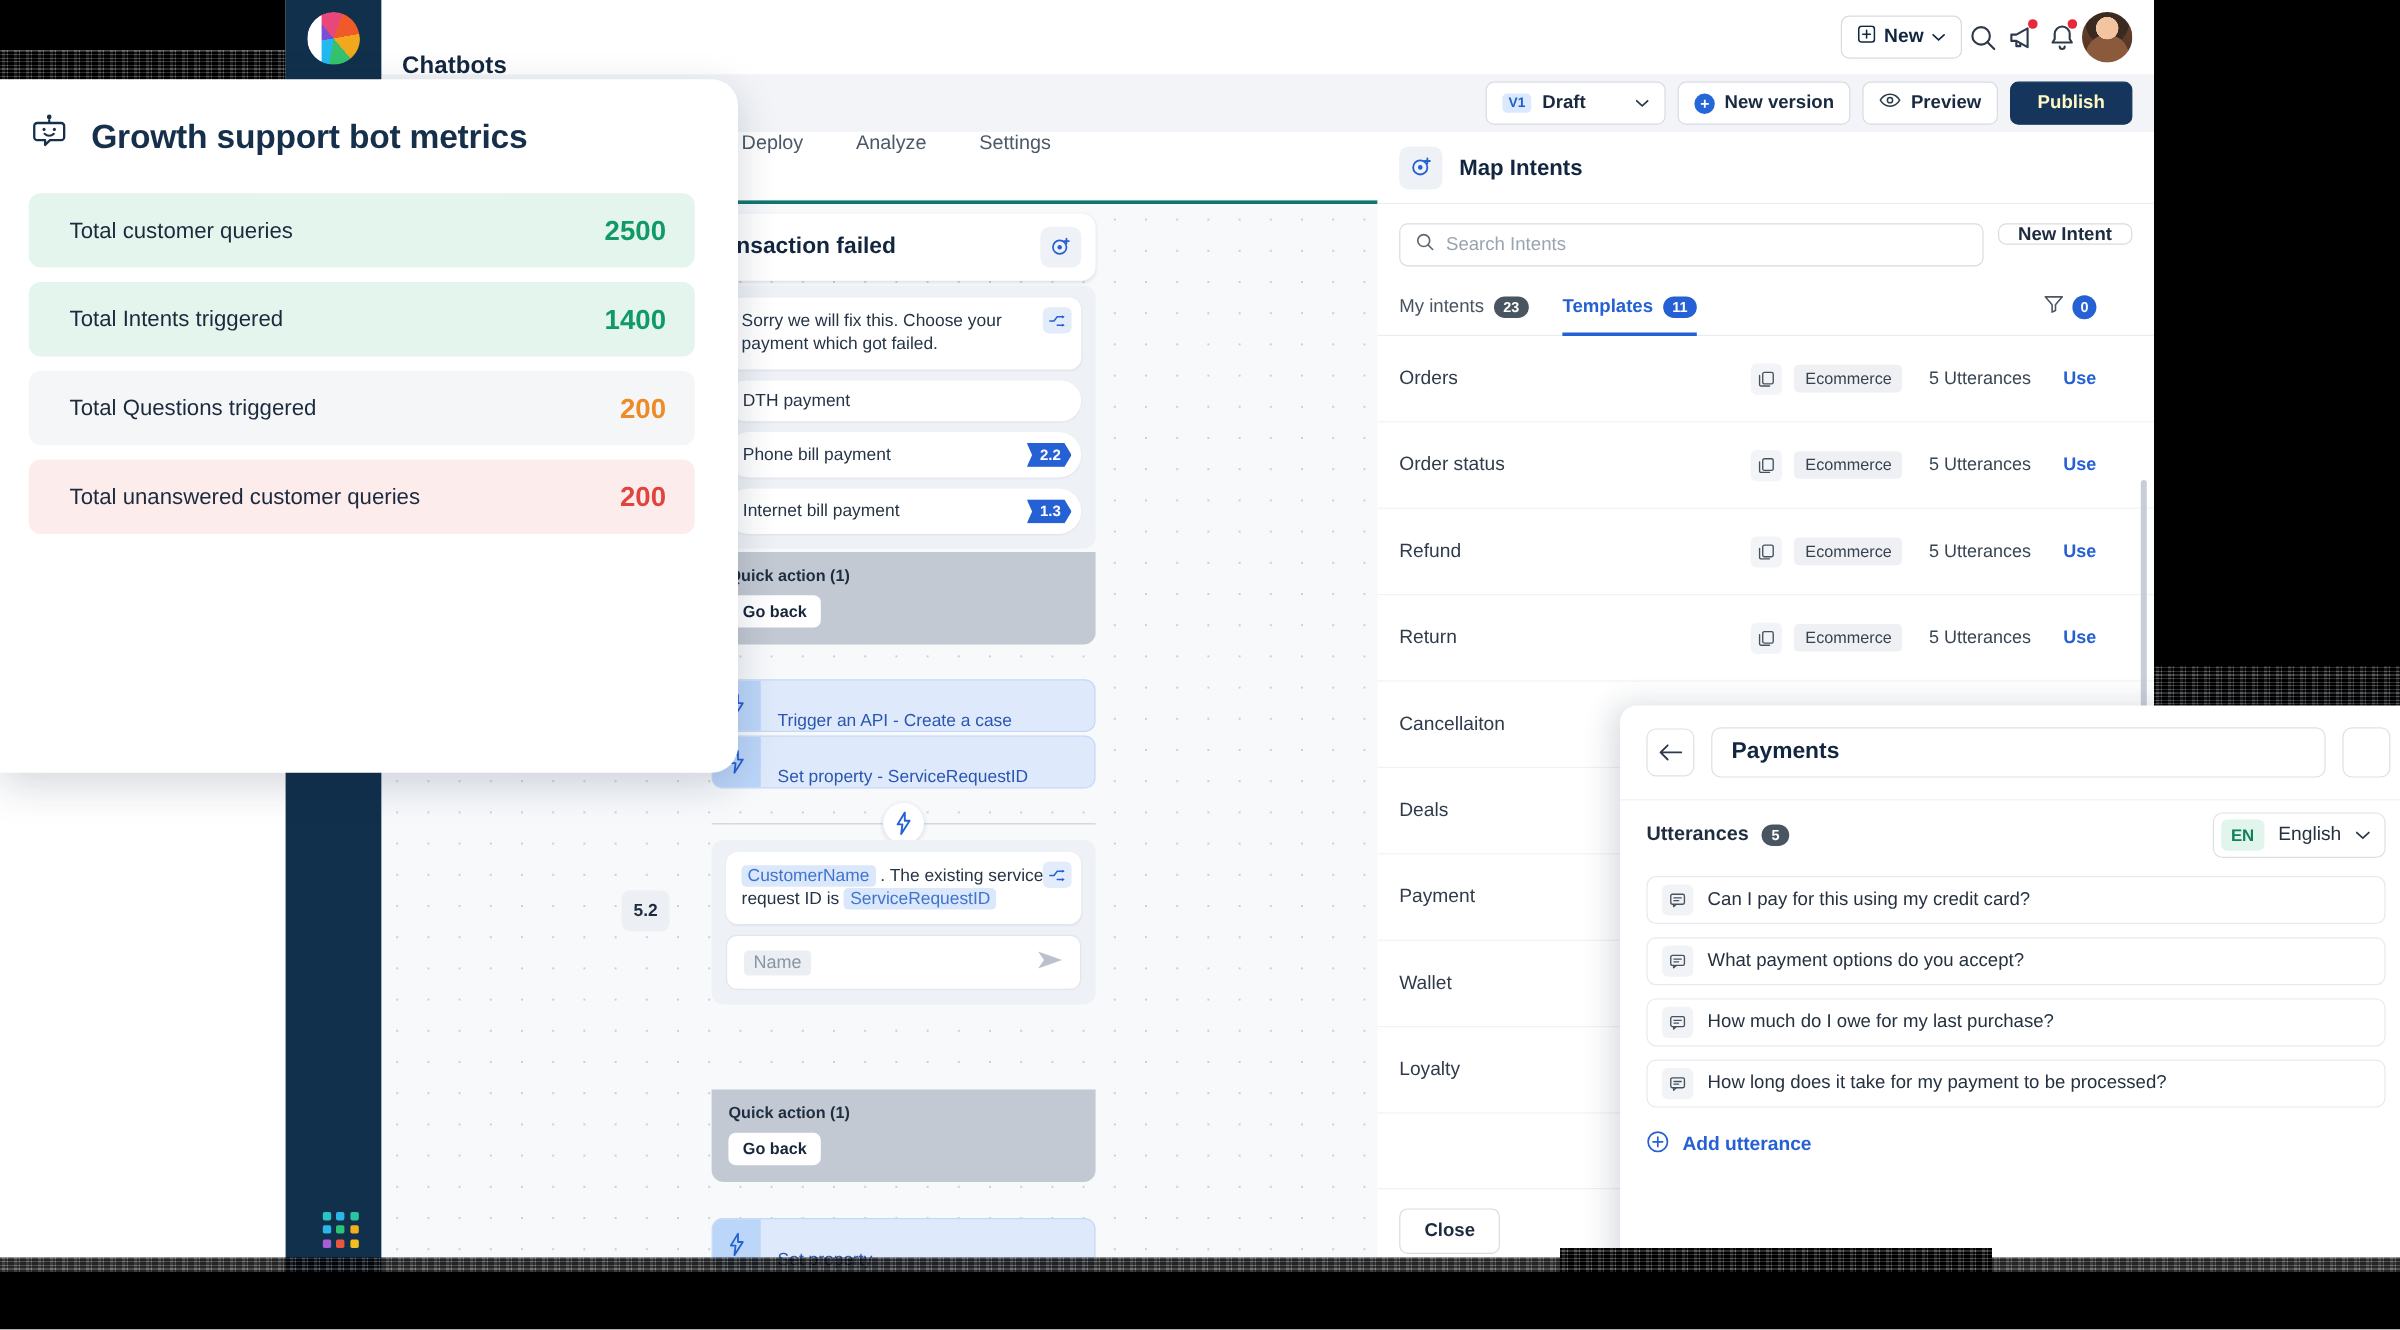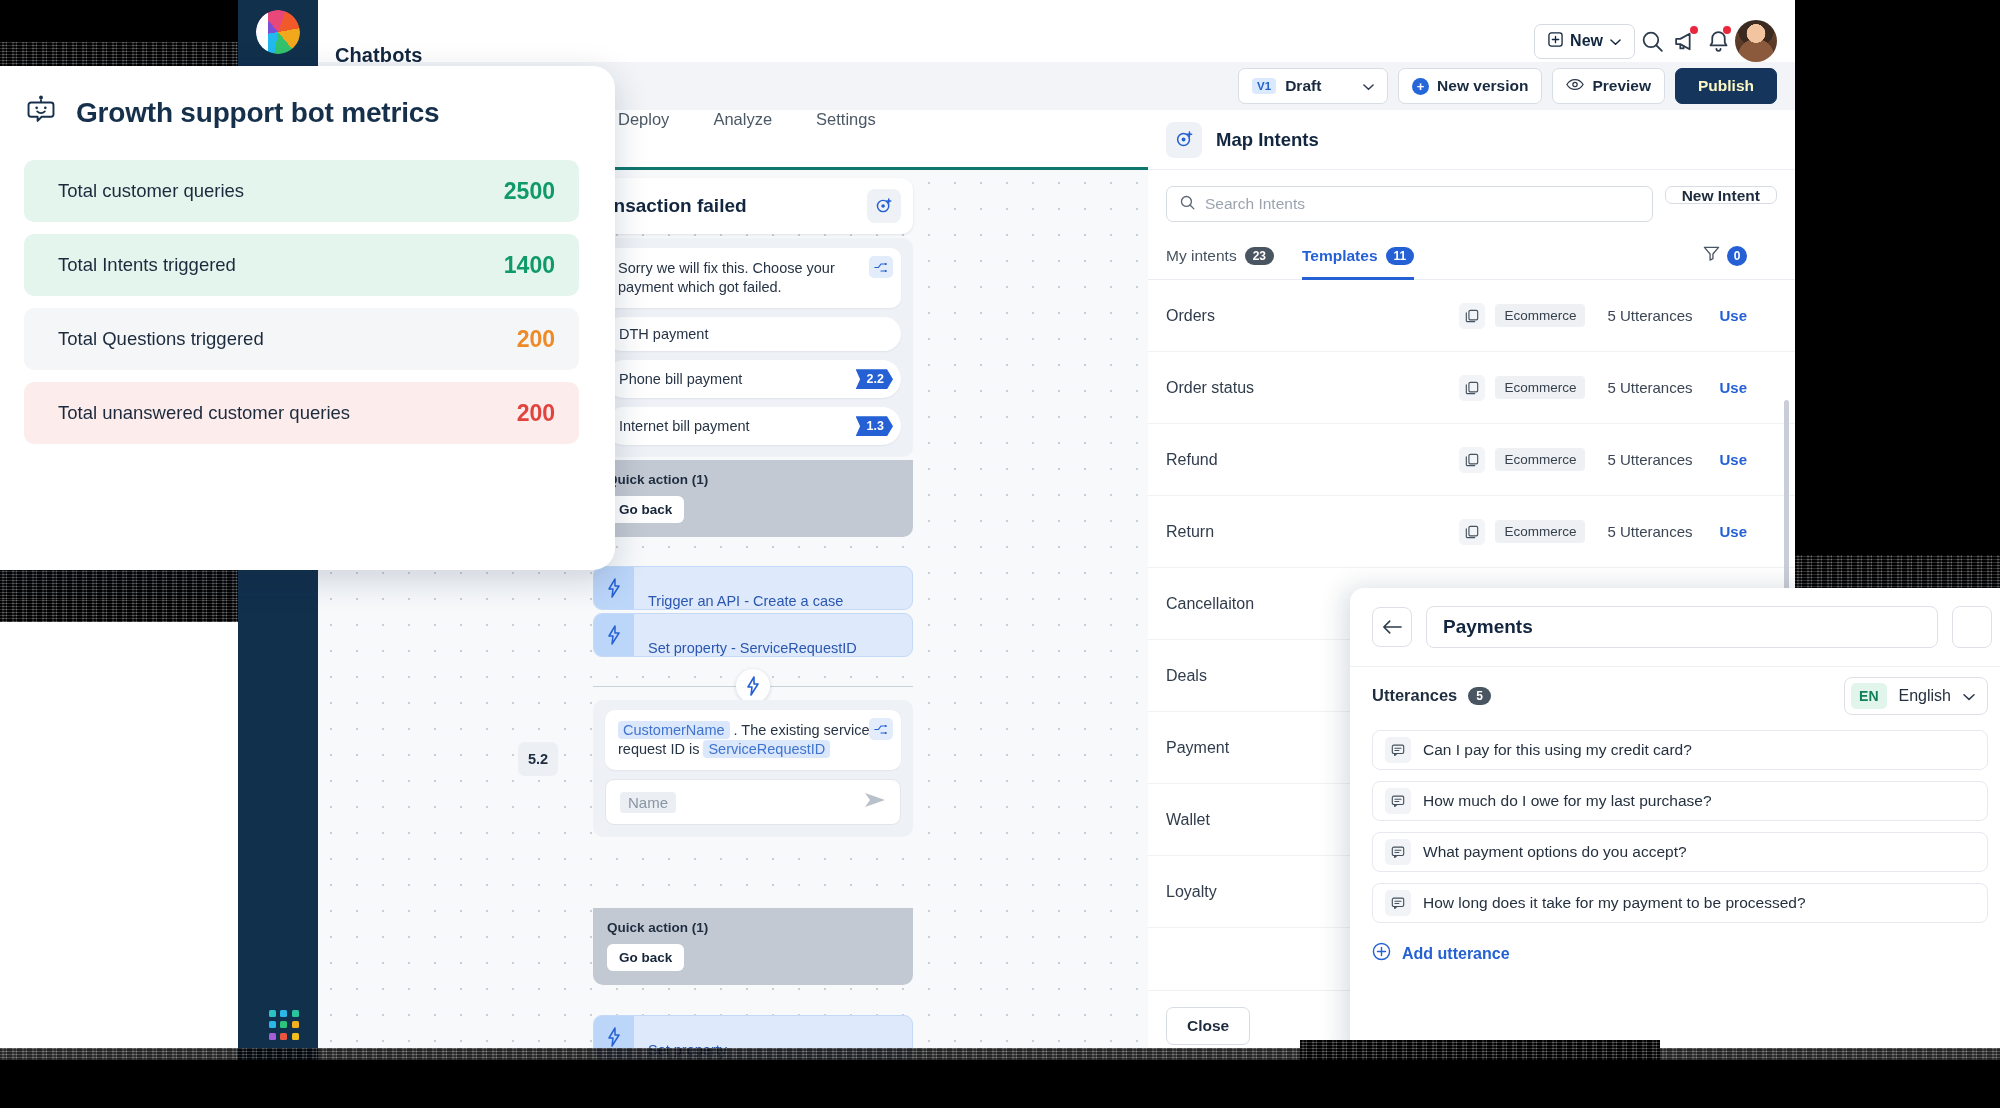--- a/index.html
+++ b/index.html
@@ -59,21 +59,21 @@
     gap:4px;
   }
   .sb-grid i { display:block; width:7px; height:7px; border-radius:1.5px; }
 
   
   .topbar {
     position:absolute; left:318px; top:0; width:1477px; height:62px;
     background:#fff; display:flex; align-items:center;
   }
   .app-title { font-size:20px; font-weight:700; color:#12263f; margin-left:17px; letter-spacing:.1px;margin-top:48px;}
-  .topbar-right { position:absolute; right:18px; top:20px; display:flex; align-items:center; gap:1px; }
+  .topbar-right { position:absolute; right:18px; top:10px; display:flex; align-items:center; gap:1px; }
   .btn-new {
     display:flex; align-items:center; gap:7px;
     border:1px solid #d6dbe2; background:#fff; border-radius:7px;
     padding:7px 13px; font-size:16px; font-weight:700; color:#12263f; cursor:pointer;
   }
   .icon-btn { width:32px; height:32px; display:flex; align-items:center; justify-content:center; position:relative; cursor:pointer; }
   .reddot { position:absolute; right:3px; top:1px; width:8px; height:8px; background:#e8273d; border-radius:50%; }
   .avatar {
     width:42px; height:42px; border-radius:50%;
     background: radial-gradient(circle at 50% 32%, #f2c5a0 0 26%, rgba(0,0,0,0) 27%),
@@ -231,21 +231,21 @@
   .urow {
     height:40px; border:1px solid #e6e9ee; border-radius:8px; display:flex; align-items:center;
     gap:12px; padding:0 12px; margin-bottom:11px;
   }
   .urow .uic { width:26px;height:26px;border-radius:5px;background:#f1f3f7;display:flex;align-items:center;justify-content:center;}
   .urow .utxt { font-size:15.5px; color:#25313f; }
   .addutt { display:flex; align-items:center; gap:11px; padding:8px 22px; font-size:16px; font-weight:600; color:#2560d4; cursor:pointer; }
 
   
   .metrics {
-    position:absolute; left:0; top:66px; width:615px; height:504px;
+    position:absolute; left:0; top:66px; width:615px; height:578px;
     background:#fff; border-radius:0 22px 22px 0;
     box-shadow:0 10px 34px rgba(16,36,64,.18);
     padding:28px 36px 0 24px;
   }
   .m-head { display:flex; align-items:center; gap:18px; margin-bottom:28px; }
   .m-title { font-size:28px; font-weight:700; color:#16304c; letter-spacing:-.2px; }
   .m-row {
     height:62px; border-radius:10px; display:flex; align-items:center;
     justify-content:space-between; padding:0 24px 0 34px; margin-bottom:12px;
   }
@@ -627,31 +627,31 @@
           <span class="utxt">Can I pay for this using my credit card?</span>
         </div>
         <div class="urow">
           <span class="uic">
             <svg width="14" height="14" viewBox="0 0 16 16">
               <rect x="1.5" y="2.5" width="13" height="9.5" rx="1.6" fill="none" stroke="#46525f" stroke-width="1.3"></rect>
               <path d="M4.5 6h7M4.5 8.6h4.5" stroke="#46525f" stroke-width="1.2" stroke-linecap="round"></path>
               <path d="M4.2 12v2.3L6.8 12" fill="none" stroke="#46525f" stroke-width="1.3" stroke-linejoin="round"></path>
             </svg>
           </span>
-          <span class="utxt">How much do I owe for my last purchase?</span>
+          <span class="utxt">What payment options do you accept?</span>
         </div>
         <div class="urow">
           <span class="uic">
             <svg width="14" height="14" viewBox="0 0 16 16">
               <rect x="1.5" y="2.5" width="13" height="9.5" rx="1.6" fill="none" stroke="#46525f" stroke-width="1.3"></rect>
               <path d="M4.5 6h7M4.5 8.6h4.5" stroke="#46525f" stroke-width="1.2" stroke-linecap="round"></path>
               <path d="M4.2 12v2.3L6.8 12" fill="none" stroke="#46525f" stroke-width="1.3" stroke-linejoin="round"></path>
             </svg>
           </span>
-          <span class="utxt">What payment options do you accept?</span>
+          <span class="utxt">How much do I owe for my last purchase?</span>
         </div>
         <div class="urow">
           <span class="uic">
             <svg width="14" height="14" viewBox="0 0 16 16">
               <rect x="1.5" y="2.5" width="13" height="9.5" rx="1.6" fill="none" stroke="#46525f" stroke-width="1.3"></rect>
               <path d="M4.5 6h7M4.5 8.6h4.5" stroke="#46525f" stroke-width="1.2" stroke-linecap="round"></path>
               <path d="M4.2 12v2.3L6.8 12" fill="none" stroke="#46525f" stroke-width="1.3" stroke-linejoin="round"></path>
             </svg>
           </span>
           <span class="utxt">How long does it take for my payment to be processed?</span>

